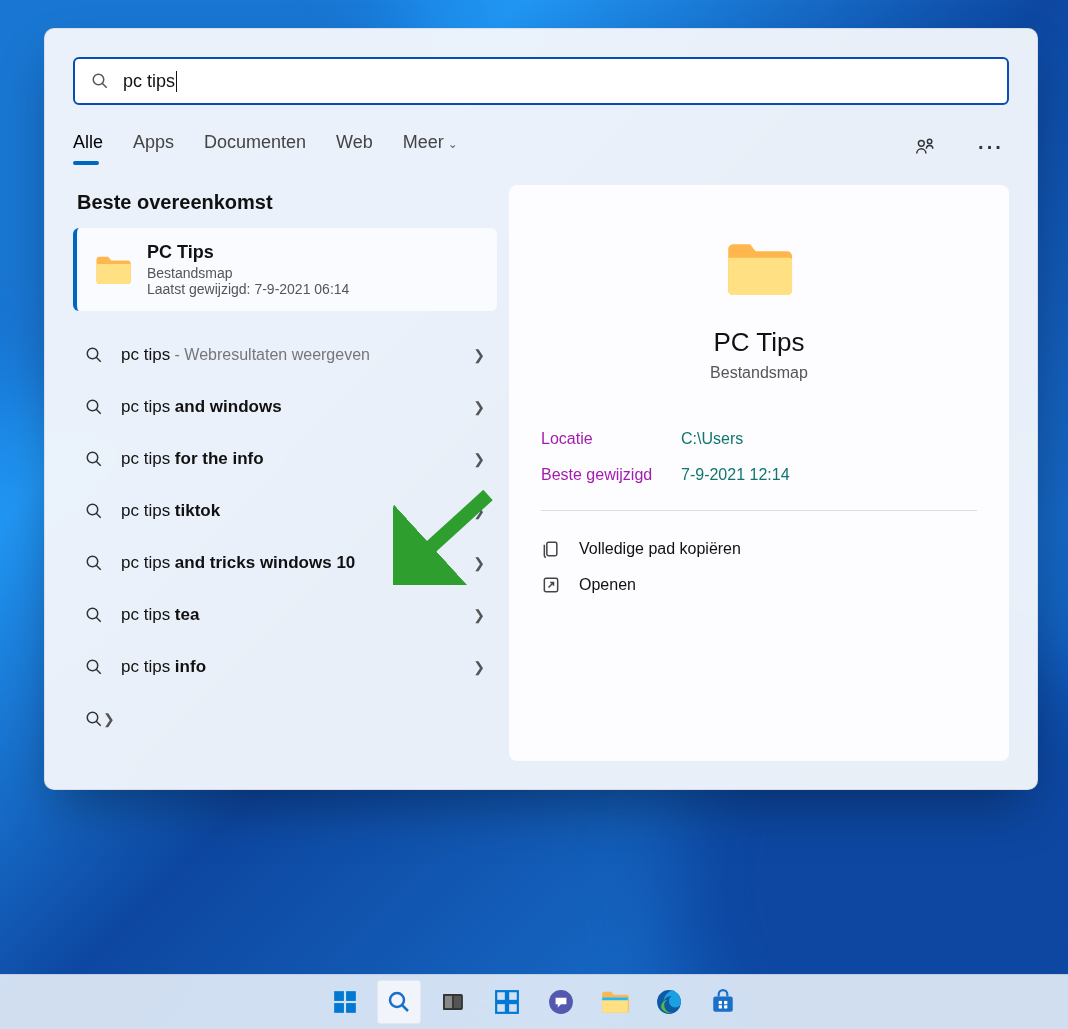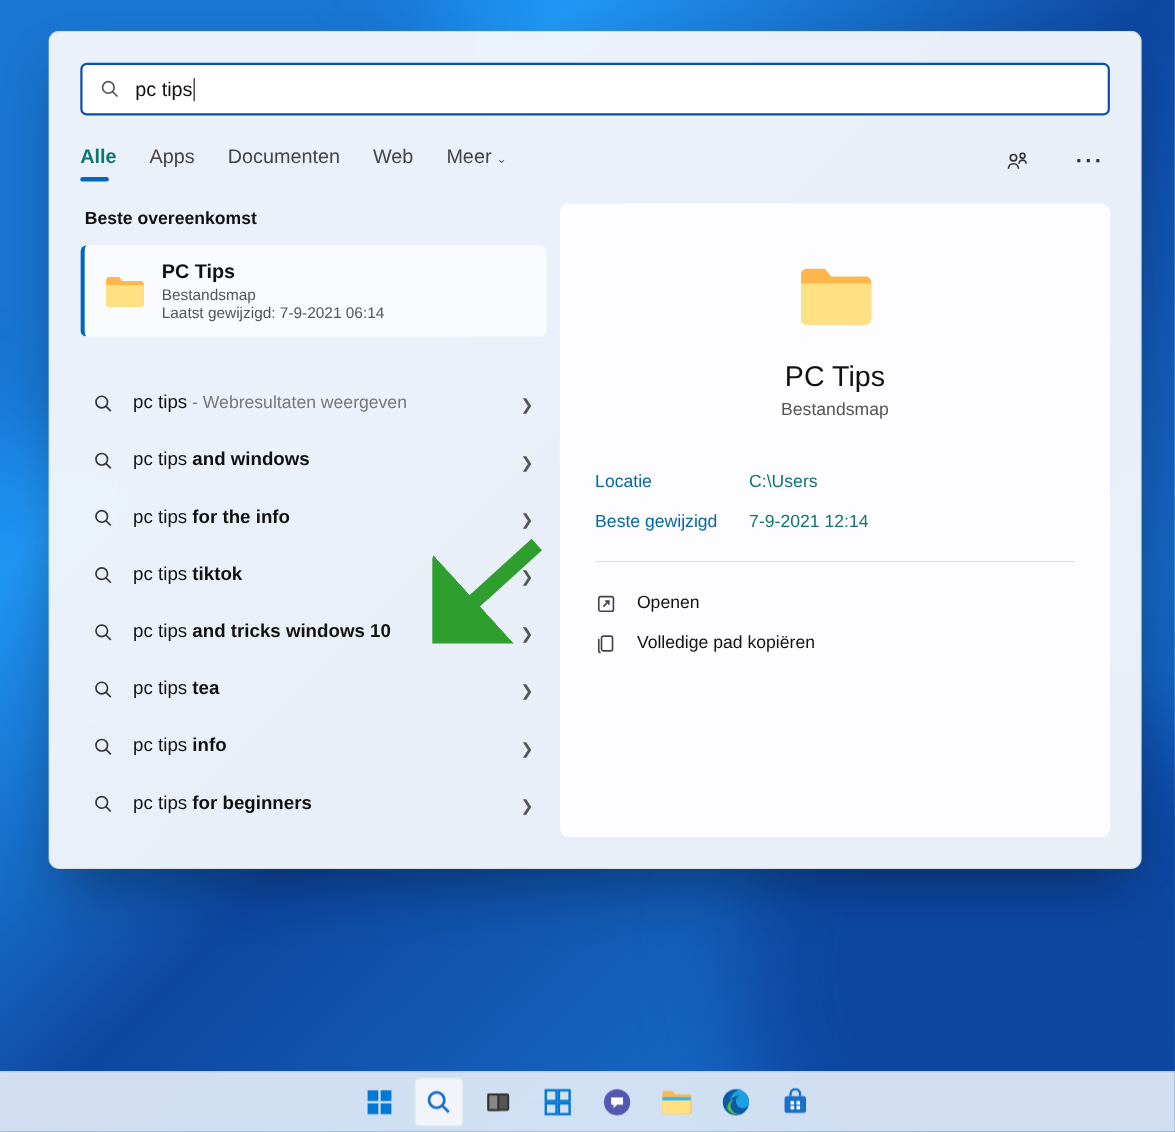--- a/index.html
+++ b/index.html
@@ -23,61 +23,61 @@
 .search-bar-wrap { padding: 28px 28px 0 28px; }
 .search-bar {
   height: 48px; background: #fff; border: 2px solid #0a4cb5;
   border-radius: 6px; display: flex; align-items: center; padding: 0 16px;
 }
 .search-bar svg { width: 18px; height: 18px; color: #555; flex-shrink: 0; }
 .search-input-text { margin-left: 14px; font-size: 18px; color: #111; border-right: 1px solid #111; padding-right: 1px; }
 
 .tab-row { display: flex; align-items: center; padding: 24px 28px 0 28px; gap: 30px; }
 .tab { font-size: 18px; color: #444; cursor: pointer; padding-bottom: 10px; position: relative; }
-.tab.active { font-weight: 700; color: #0f766e; }
+.tab.active { font-weight: 400; color: #000000; }
 .tab.active::after { content: ""; position: absolute; left: 0; bottom: -2px; width: 26px; height: 4px; background: #0067c0; border-radius: 2px; }
 .tab .chev { font-size: 12px; margin-left: 4px; color: #666; }
 .tab-spacer { flex: 1; }
 .tab-icon-btn { width: 36px; height: 36px; display: flex; align-items: center; justify-content: center; cursor: pointer; color: #333; }
 
 .content-row { display: flex; flex: 1; padding: 20px 28px 28px 28px; gap: 12px; overflow: hidden; }
 
 .left-col { flex: 1; min-width: 0; }
-.section-head { font-size: 16px; font-weight: 600; color: #111; margin: 6px 0 14px 4px; }
+.section-head { font-size: 20px; font-weight: 600; color: #111; margin: 6px 0 14px 4px; }
 
 .best-match {
   background: rgba(255,255,255,0.75); border-radius: 6px; padding: 14px 18px;
   display: flex; align-items: center; gap: 16px; position: relative;
   border-left: 4px solid #0067c0; margin-bottom: 18px; cursor: pointer;
 }
 .folder-icon-sm { width: 36px; height: 30px; }
 .bm-title { font-size: 18px; font-weight: 600; color: #111; margin-bottom: 2px; }
 .bm-sub { font-size: 14px; color: #555; }
 
 .web-item {
-  display: flex; align-items: flex-end; height: 52px; padding: 0 12px;
+  display: flex; align-items: center; height: 52px; padding: 0 12px;
   border-radius: 4px; cursor: pointer; position: relative;
 }
 .web-item .mag { width: 18px; height: 18px; color: #333; flex-shrink: 0; }
 .web-item .txt { margin-left: 18px; font-size: 17px; color: #111; flex: 1; white-space: nowrap; overflow: hidden; text-overflow: ellipsis; }
 .web-item .txt .bold { font-weight: 600; }
 .web-item .txt .suffix { color: #777; font-size: 16px; }
 .web-item .chevr { color: #555; font-size: 14px; }
 
 .right-col {
   width: 500px; background: rgba(255,255,255,0.9); border-radius: 8px;
   padding: 56px 32px 32px 32px; display: flex; flex-direction: column; align-items: center;
 }
 .folder-big { width: 70px; height: 56px; margin-bottom: 30px; }
 .detail-title { font-size: 26px; color: #111; margin-bottom: 6px; }
 .detail-type { font-size: 16px; color: #555; margin-bottom: 48px; }
 .meta-table { width: 100%; border-bottom: 1px solid #ddd; padding-bottom: 26px; margin-bottom: 20px; }
 .meta-row { display: flex; margin-bottom: 18px; font-size: 16px; }
 .meta-row:last-child { margin-bottom: 0; }
-.meta-key { width: 140px; color: #0369a1; }
+.meta-key { width: 140px; color: #a21caf; }
 .meta-val { color: #0f766e; }
 .action-row { display: flex; align-items: center; width: 100%; padding: 8px 0; cursor: pointer; gap: 18px; }
 .action-row svg, .action-row .act-icon { width: 20px; height: 20px; color: #444; flex-shrink: 0; }
 .action-label { font-size: 16px; color: #111; }
 
 .arrow-annot { position: absolute; top: 300px; left: 320px; pointer-events: none; }
 
 .taskbar {
   position: absolute; bottom: 0; left: 0; right: 0; height: 55px;
   background: rgba(230,238,248,0.9); backdrop-filter: blur(20px);
@@ -196,21 +196,20 @@
               <line x1="21" y1="21" x2="15" y2="15"></line>
             </svg>
             <span class="txt"><span>pc tips </span><span class="bold">info</span></span>
             <span class="chevr">❯</span>
           </div>
           <div class="web-item">
             <svg class="mag" viewBox="0 0 24 24" fill="none" stroke="currentColor" stroke-width="2">
               <circle cx="10" cy="10" r="7"></circle>
               <line x1="21" y1="21" x2="15" y2="15"></line>
             </svg>
-            <span class="txt"><span>pc tips </span><span class="bold">for beginners</span></span>
             <span class="chevr">❯</span>
           </div>
         </div>
 
       <svg class="arrow-annot" width="110" height="100" viewBox="0 0 110 100">
         <defs>
             <marker id="ah" markerWidth="8" markerHeight="8" refX="2" refY="4" orient="auto">
               <path d="M0,0 L8,4 L0,8 z" fill="#2e9e2e"></path>
             </marker>
           </defs>
@@ -232,31 +231,31 @@
           <div class="meta-val">C:\Users</div>
         </div>
         <div class="meta-row">
           <div class="meta-key">Beste gewijzigd</div>
           <div class="meta-val">7-9-2021 12:14</div>
         </div>
       </div>
 
       <div class="action-row">
         <svg class="act-icon" viewBox="0 0 24 24" fill="none" stroke="currentColor" stroke-width="1.8">
+            <rect x="7" y="4" width="12" height="16" rx="2"></rect>
+            <path d="M4 7v13a2 2 0 0 0 2 2"></path>
+          </svg>
+        <span class="action-label">Volledige pad kopiëren</span>
+      </div>
+      <div class="action-row">
+        <svg class="act-icon" viewBox="0 0 24 24" fill="none" stroke="currentColor" stroke-width="1.8">
             <rect x="4" y="4" width="16" height="16" rx="2"></rect>
             <path d="M9 15l6-6M11 9h4v4"></path>
           </svg>
         <span class="action-label">Openen</span>
-      </div>
-      <div class="action-row">
-        <svg class="act-icon" viewBox="0 0 24 24" fill="none" stroke="currentColor" stroke-width="1.8">
-            <rect x="7" y="4" width="12" height="16" rx="2"></rect>
-            <path d="M4 7v13a2 2 0 0 0 2 2"></path>
-          </svg>
-        <span class="action-label">Volledige pad kopiëren</span>
       </div>
     </div>
   </div>
 </div>
 
 <div class="taskbar">
   <div class="tb-item">
     <svg width="26" height="26" viewBox="0 0 24 24">
         <rect x="2" y="2" width="9" height="9" fill="#0078d4"></rect>
         <rect x="13" y="2" width="9" height="9" fill="#0078d4"></rect>

